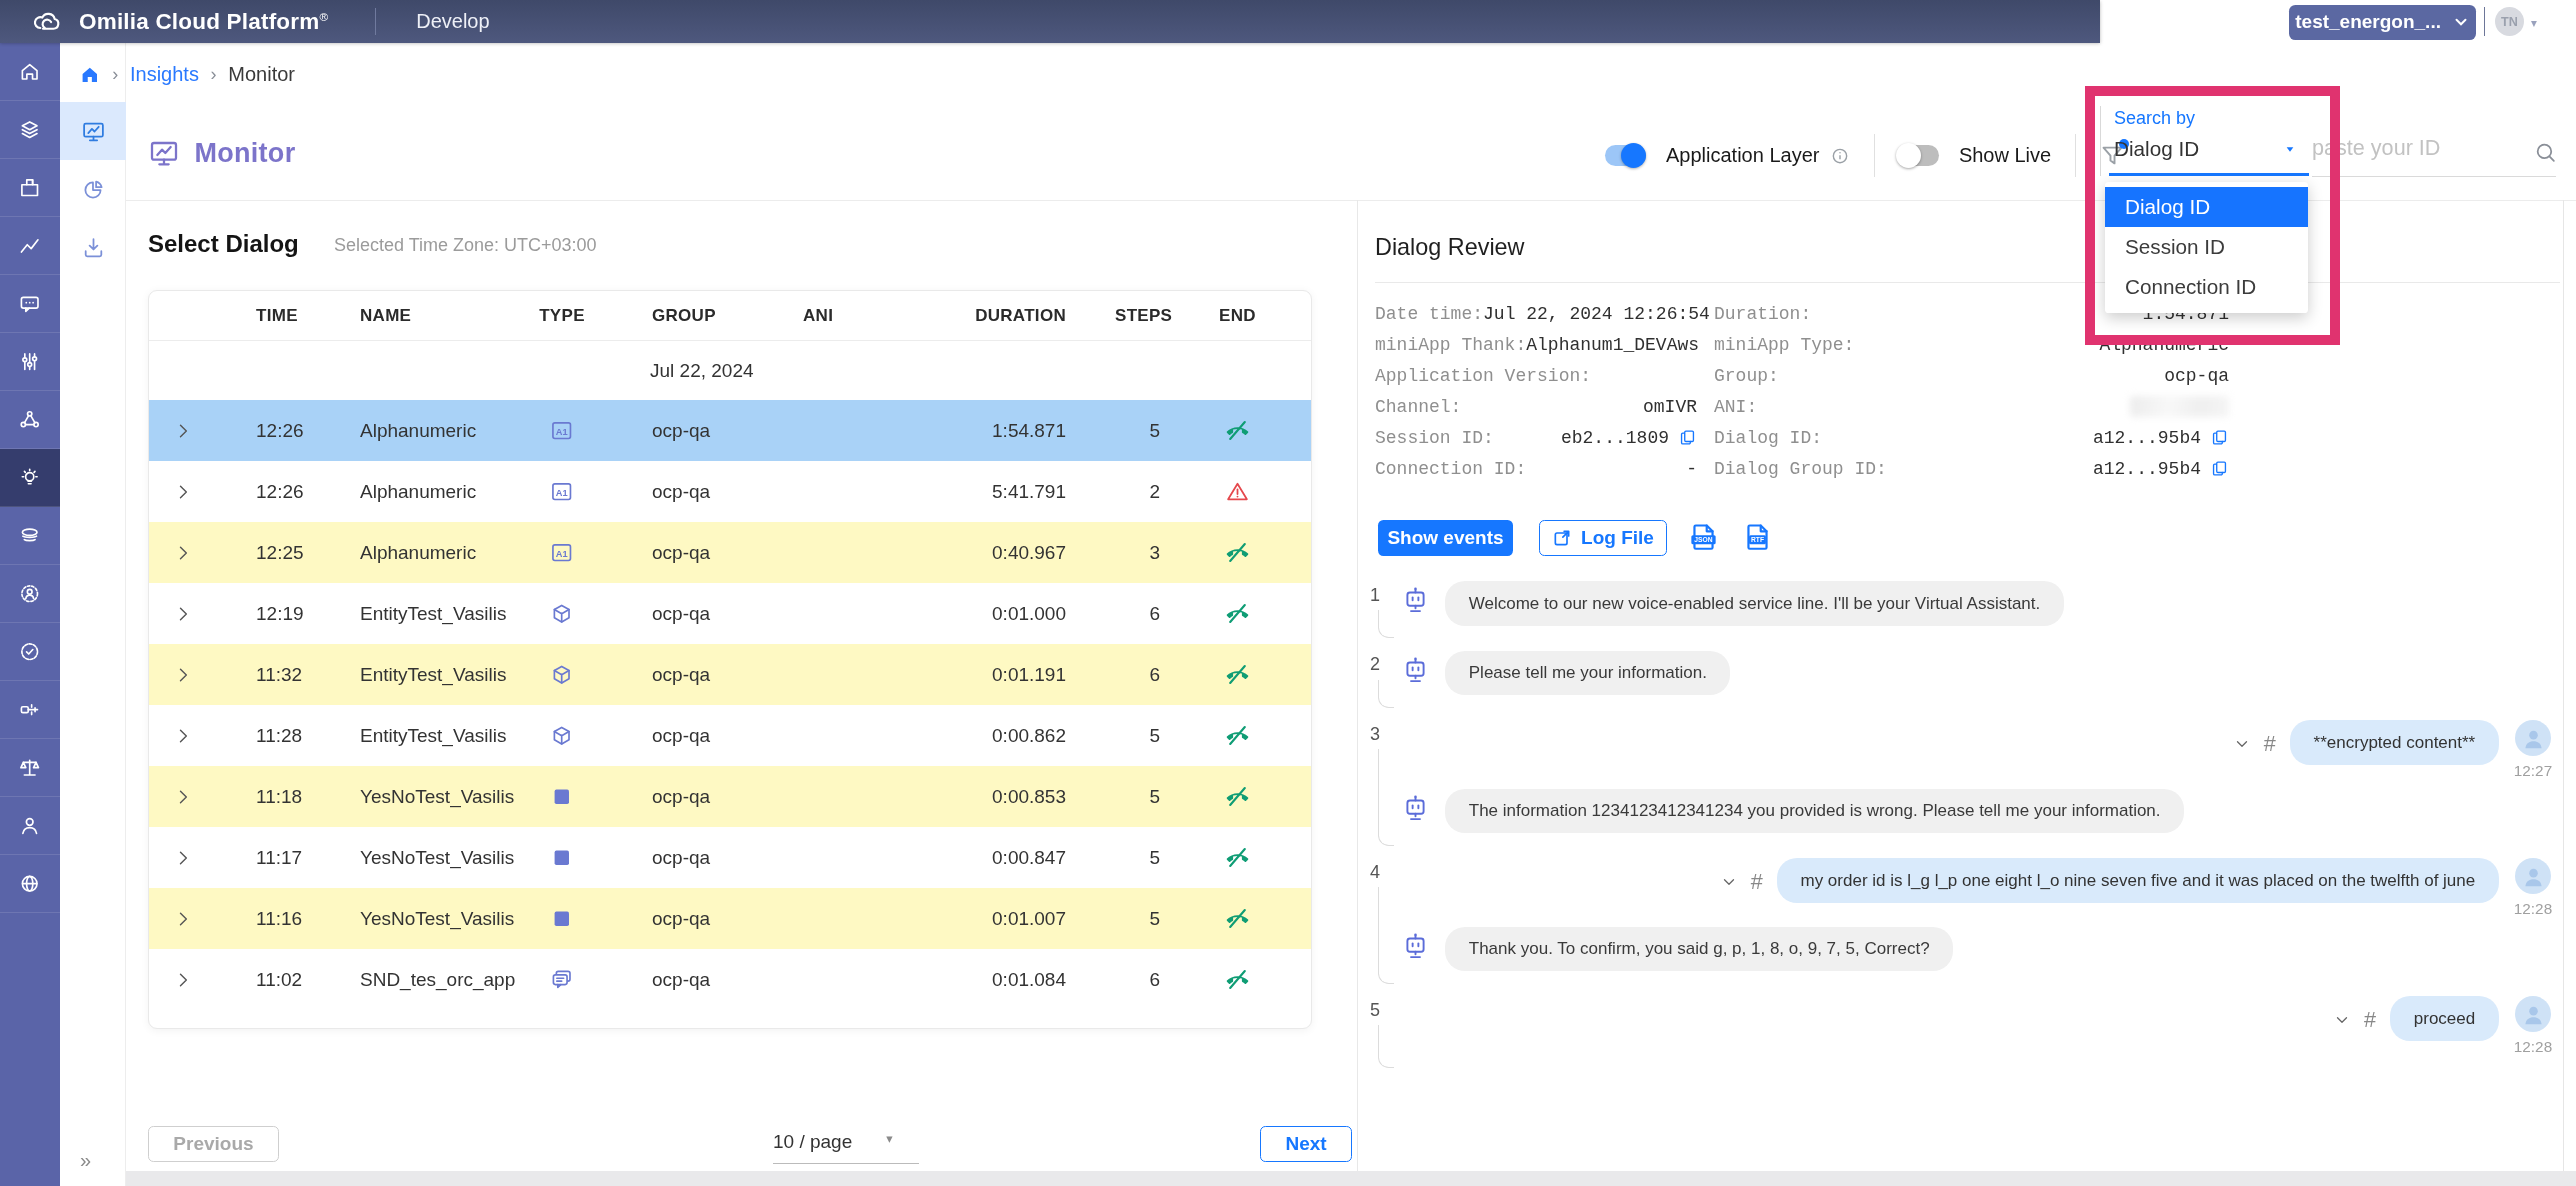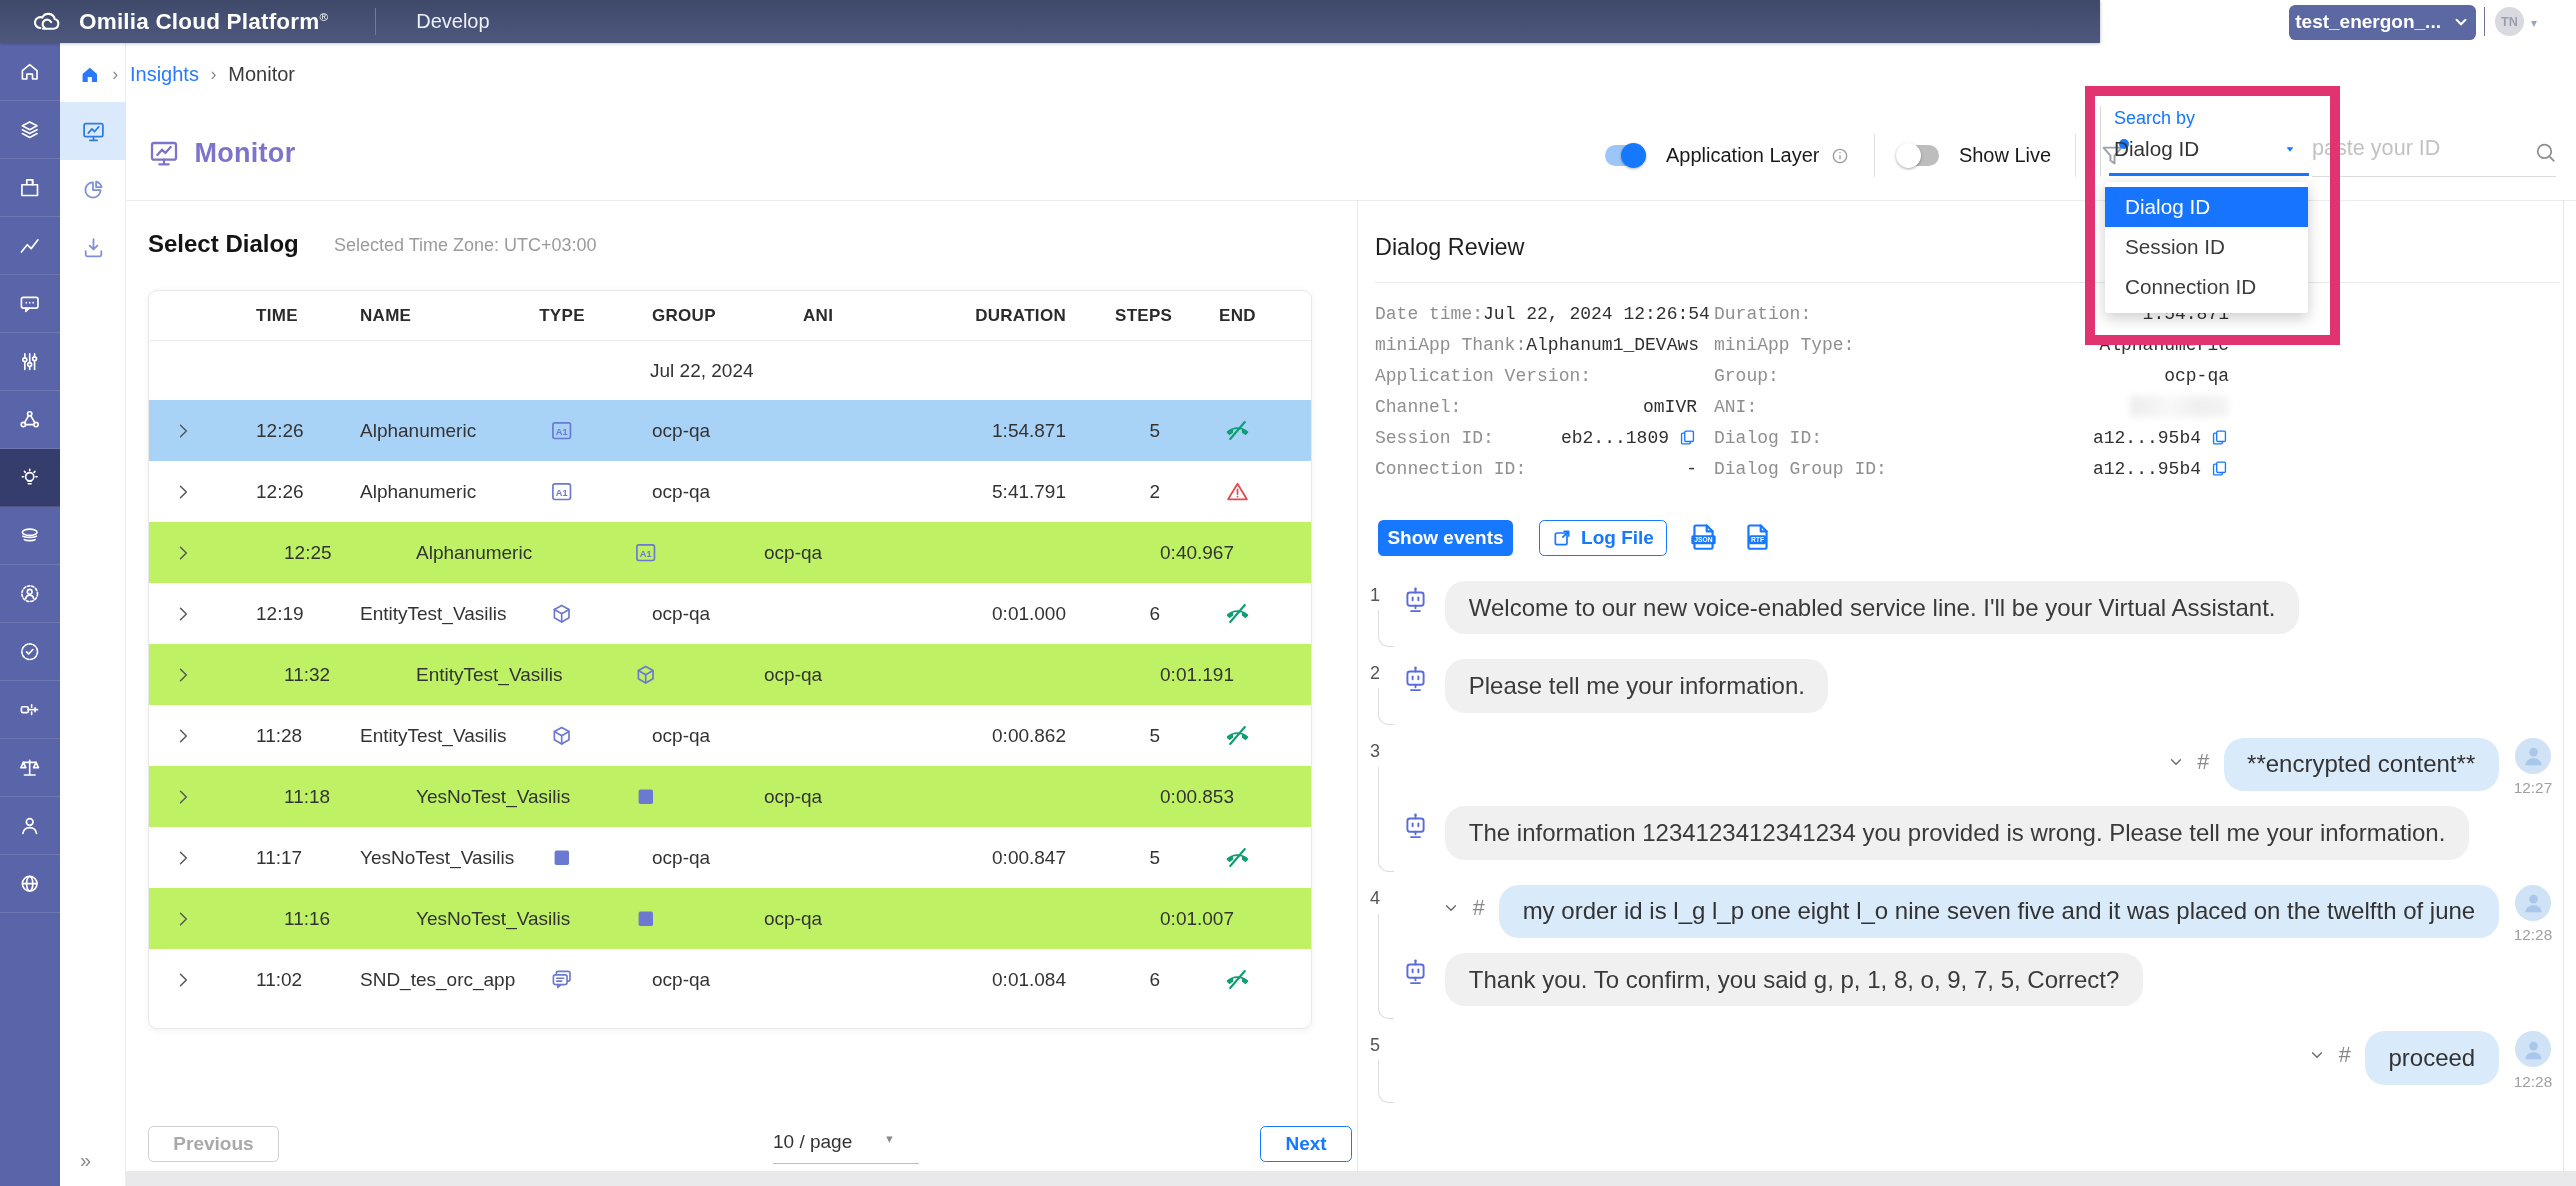--- a/index.html
+++ b/index.html
@@ -97,21 +97,21 @@
   .c-name { padding-left: 45px; }
   .c-type { justify-self: center; }
   .c-group { padding-left: 45px; }
   .c-ani { padding-left: 48px; }
   .c-dur { text-align: right; padding-right: 49px; }
   .c-steps { text-align: right; padding-right: 40px; }
   .c-end { justify-self: center; padding-right: 36px; }
   .daterow { height: 59px; font-size: 19px; color: #333; }
   .daterow span { grid-column: 5; padding-left: 43px; white-space: nowrap; }
   .trow { height: 61px; font-size: 19px; color: #333; cursor: pointer; }
-  .trow.striped { background: #bef264; gap: 28px; }
+  .trow.striped { background: #fef9c3; }
   .trow.selected { background: #a9d2f7; }
   .row-chevron { justify-self: center; color: #555; }
   .type-cell { justify-self: center; color: #6a79d1; }
   .end-cell { justify-self: center; padding-right: 36px; }
   .end-cell.success { color: #0f9d74; }
   .end-cell.error { color: #e5484d; }
   .ani-blur { margin-left: 34px; width: 144px; height: 41px; border-radius: 5.4px;
     background: linear-gradient(100deg, #e9e9e9, #f9f9f9 35%, #ececec 65%, #f4f4f4); filter: blur(4.5px); }
   .trow.selected .ani-blur { background: linear-gradient(100deg, #c3def6, #ecf5fd 40%, #cfe4f7 70%, #e4f0fb); }
 
@@ -156,21 +156,21 @@
 
   
   .conversation { position: absolute; left: 1370px; top: 581px; width: 1183px; }
   .step { position: relative; display: flex; margin-bottom: 25px; }
   .snum { width: 27px; font-size: 18px; color: #555; padding-top: 3.6px; }
   .conn { position: absolute; left: 8px; top: 29px; bottom: -12.6px; width: 16px;
     border-left: 0.9px solid #dcdcdc; border-bottom: 0.9px solid #dcdcdc; border-bottom-left-radius: 10.8px; }
   .msgs { flex: 1; display: flex; flex-direction: column; gap: 9px; }
   .brow { display: flex; align-items: flex-start; }
   .robot { color: #5b6cd9; margin: 5.4px 16px 0 5.4px; cursor: pointer; }
-  .bubble { padding: 11.7px 23.4px; border-radius: 20px; font-size: 24px; color: #3a3a3a; white-space: nowrap; line-height: 1.25; }
+  .bubble { padding: 11.7px 23.4px; border-radius: 20px; font-size: 17px; color: #3a3a3a; white-space: nowrap; line-height: 1.25; }
   .bubble.bot { background: #f0f0f0; }
   .bubble.user { background: #d9eafb; color: #333; }
   .urow { display: flex; justify-content: flex-end; align-items: flex-start; gap: 14.4px; }
   .uctl { display: flex; align-items: center; gap: 12.6px; margin-top: 10.8px; color: #666; }
   .uctl .hash { font-size: 21.6px; color: #888; cursor: pointer; }
   .uctl .chev { cursor: pointer; }
   .avatar-col { width: 40px; display: flex; flex-direction: column; align-items: center; }
   .uavatar { width: 36px; height: 36px; border-radius: 50%; background: #cfe2f6; color: #a9c7ea;
     display: flex; align-items: center; justify-content: center; overflow: hidden; }
   .utime { margin-top: 5.4px; font-size: 15.3px; color: #a0a0a0; }

